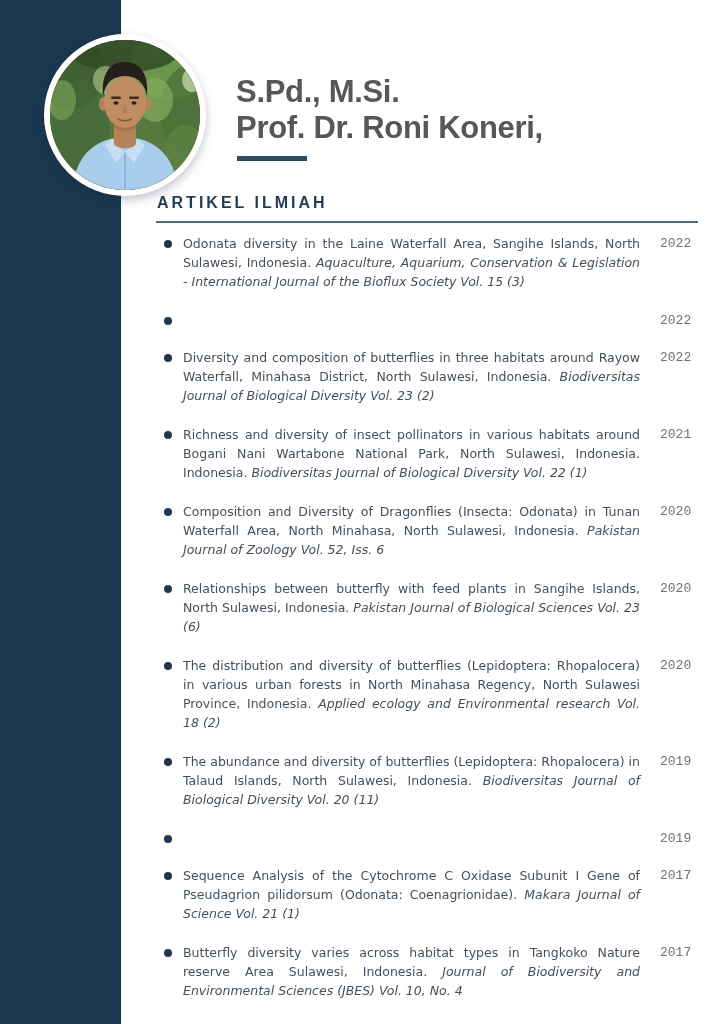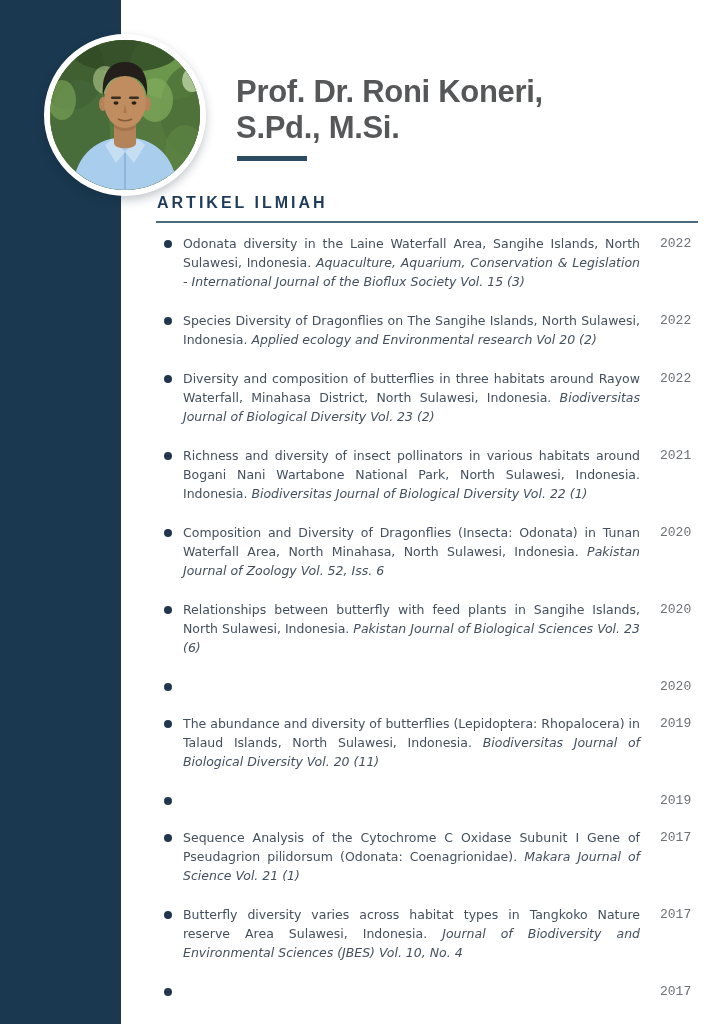--- a/index.html
+++ b/index.html
@@ -103,42 +103,41 @@
     <rect x="61" y="56.5" width="10" height="2.5" rx="1.2" fill="#3a2d22"></rect>
     <rect x="79" y="56.5" width="10" height="2.5" rx="1.2" fill="#3a2d22"></rect>
     <ellipse cx="66" cy="63" rx="2.5" ry="1.8" fill="#2b211a"></ellipse>
     <ellipse cx="84" cy="63" rx="2.5" ry="1.8" fill="#2b211a"></ellipse>
     <path d="M75,64 L73,73 L77,73 Z" fill="#a9744a" opacity="0.8"></path>
     <path d="M68,79 Q75,82.5 82,79" stroke="#8a5a38" stroke-width="1.6" fill="none"></path>
   </svg>
 </div>
 
 <div class="name">
+  <div>S.Pd., M.Si.</div>
   <div>Prof. Dr. Roni Koneri,</div>
-  <div>S.Pd., M.Si.</div>
 </div>
 <div class="name-underline"></div>
 
 <div class="section-title">ARTIKEL ILMIAH</div>
 <div class="section-rule"></div>
 
 <div class="pub-list">
   <div class="pub-row">
     <div class="bullet-cell">
       <div class="bullet"></div>
     </div>
     <div class="pub-text"><span class="title">Odonata diversity in the Laine Waterfall Area, Sangihe Islands, North Sulawesi, Indonesia. </span><span class="journal">Aquaculture, Aquarium, Conservation &amp; Legislation - International Journal of the Bioflux Society Vol. 15 (3)</span></div>
     <div class="pub-year">2022</div>
   </div>
 
   <div class="pub-row">
     <div class="bullet-cell">
       <div class="bullet"></div>
     </div>
-    <div class="pub-text"><span class="title">Species Diversity of Dragonflies on The Sangihe Islands, North Sulawesi, Indonesia. </span><span class="journal">Applied ecology and Environmental research Vol 20 (2)</span></div>
     <div class="pub-year">2022</div>
   </div>
 
   <div class="pub-row">
     <div class="bullet-cell">
       <div class="bullet"></div>
     </div>
     <div class="pub-text"><span class="title">Diversity and composition of butterflies in three habitats around Rayow Waterfall, Minahasa District, North Sulawesi, Indonesia. </span><span class="journal">Biodiversitas Journal of Biological Diversity Vol. 23 (2)</span></div>
     <div class="pub-year">2022</div>
   </div>
@@ -164,20 +163,21 @@
       <div class="bullet"></div>
     </div>
     <div class="pub-text"><span class="title">Relationships between butterfly with feed plants in Sangihe Islands, North Sulawesi, Indonesia. </span><span class="journal">Pakistan Journal of Biological Sciences  Vol. 23 (6)</span></div>
     <div class="pub-year">2020</div>
   </div>
 
   <div class="pub-row">
     <div class="bullet-cell">
       <div class="bullet"></div>
     </div>
+    <div class="pub-text"><span class="title">The distribution and diversity of butterflies (Lepidoptera: Rhopalocera) in various urban forests in North Minahasa Regency, North Sulawesi Province, Indonesia.  </span><span class="journal">Applied ecology and Environmental research Vol. 18 (2)</span></div>
     <div class="pub-year">2020</div>
   </div>
 
   <div class="pub-row">
     <div class="bullet-cell">
       <div class="bullet"></div>
     </div>
     <div class="pub-text"><span class="title">The abundance and diversity of butterflies (Lepidoptera: Rhopalocera) in Talaud Islands, North Sulawesi, Indonesia. </span><span class="journal">Biodiversitas Journal of Biological Diversity Vol. 20 (11)</span></div>
     <div class="pub-year">2019</div>
   </div>

